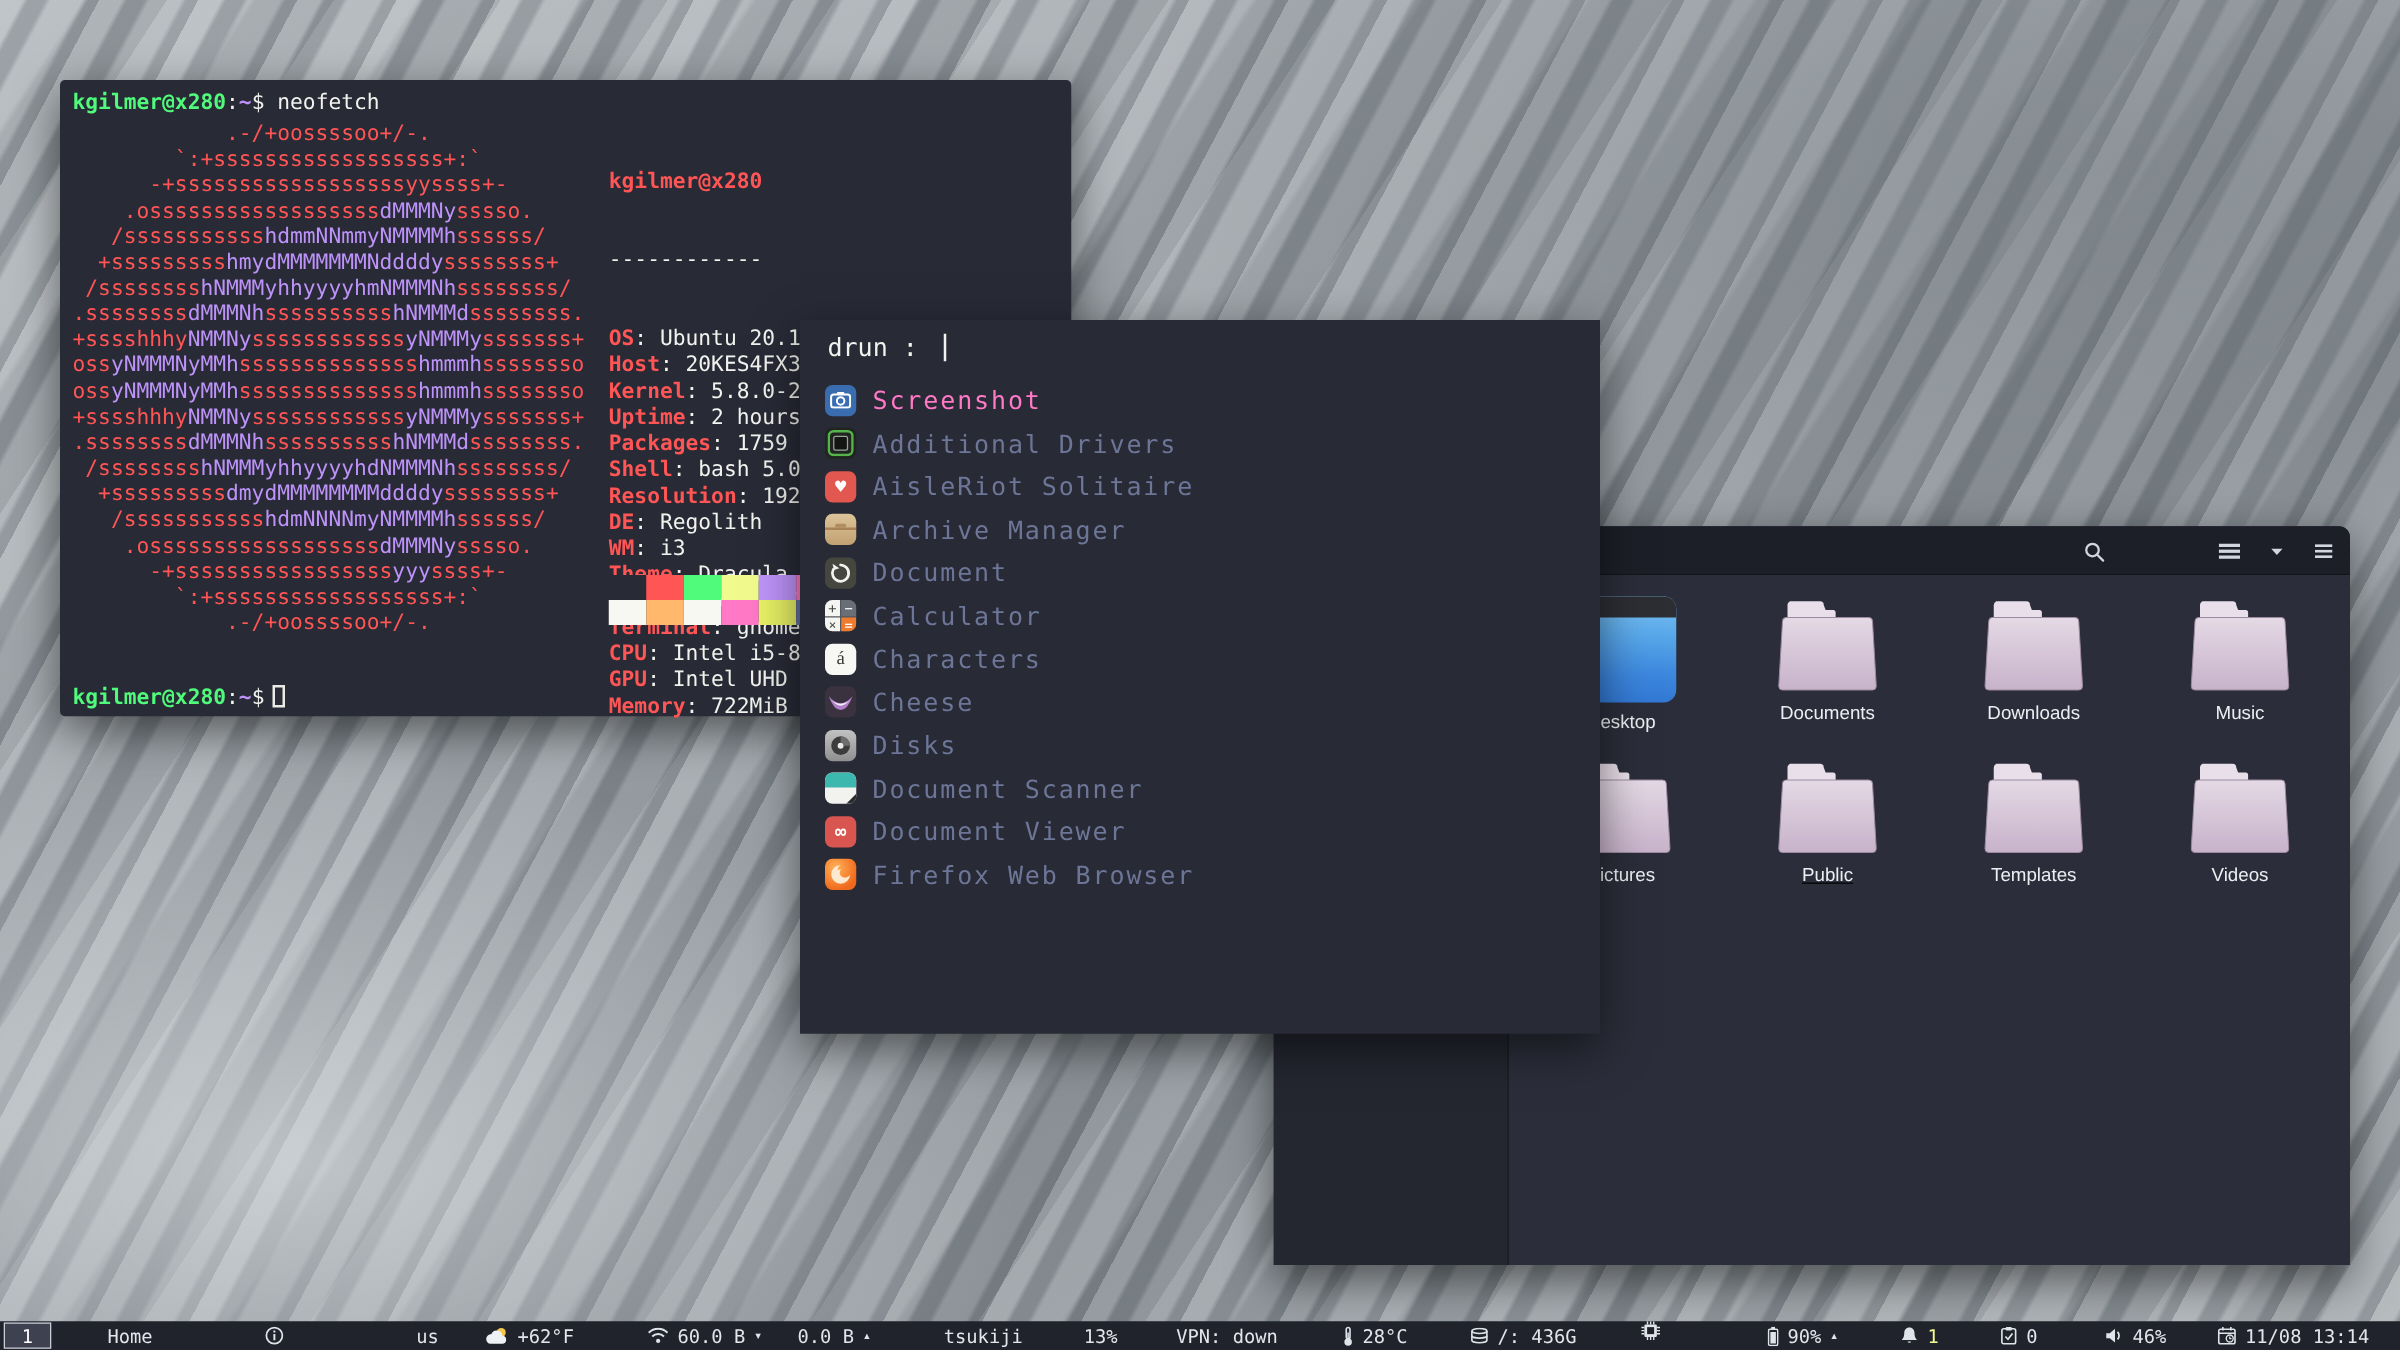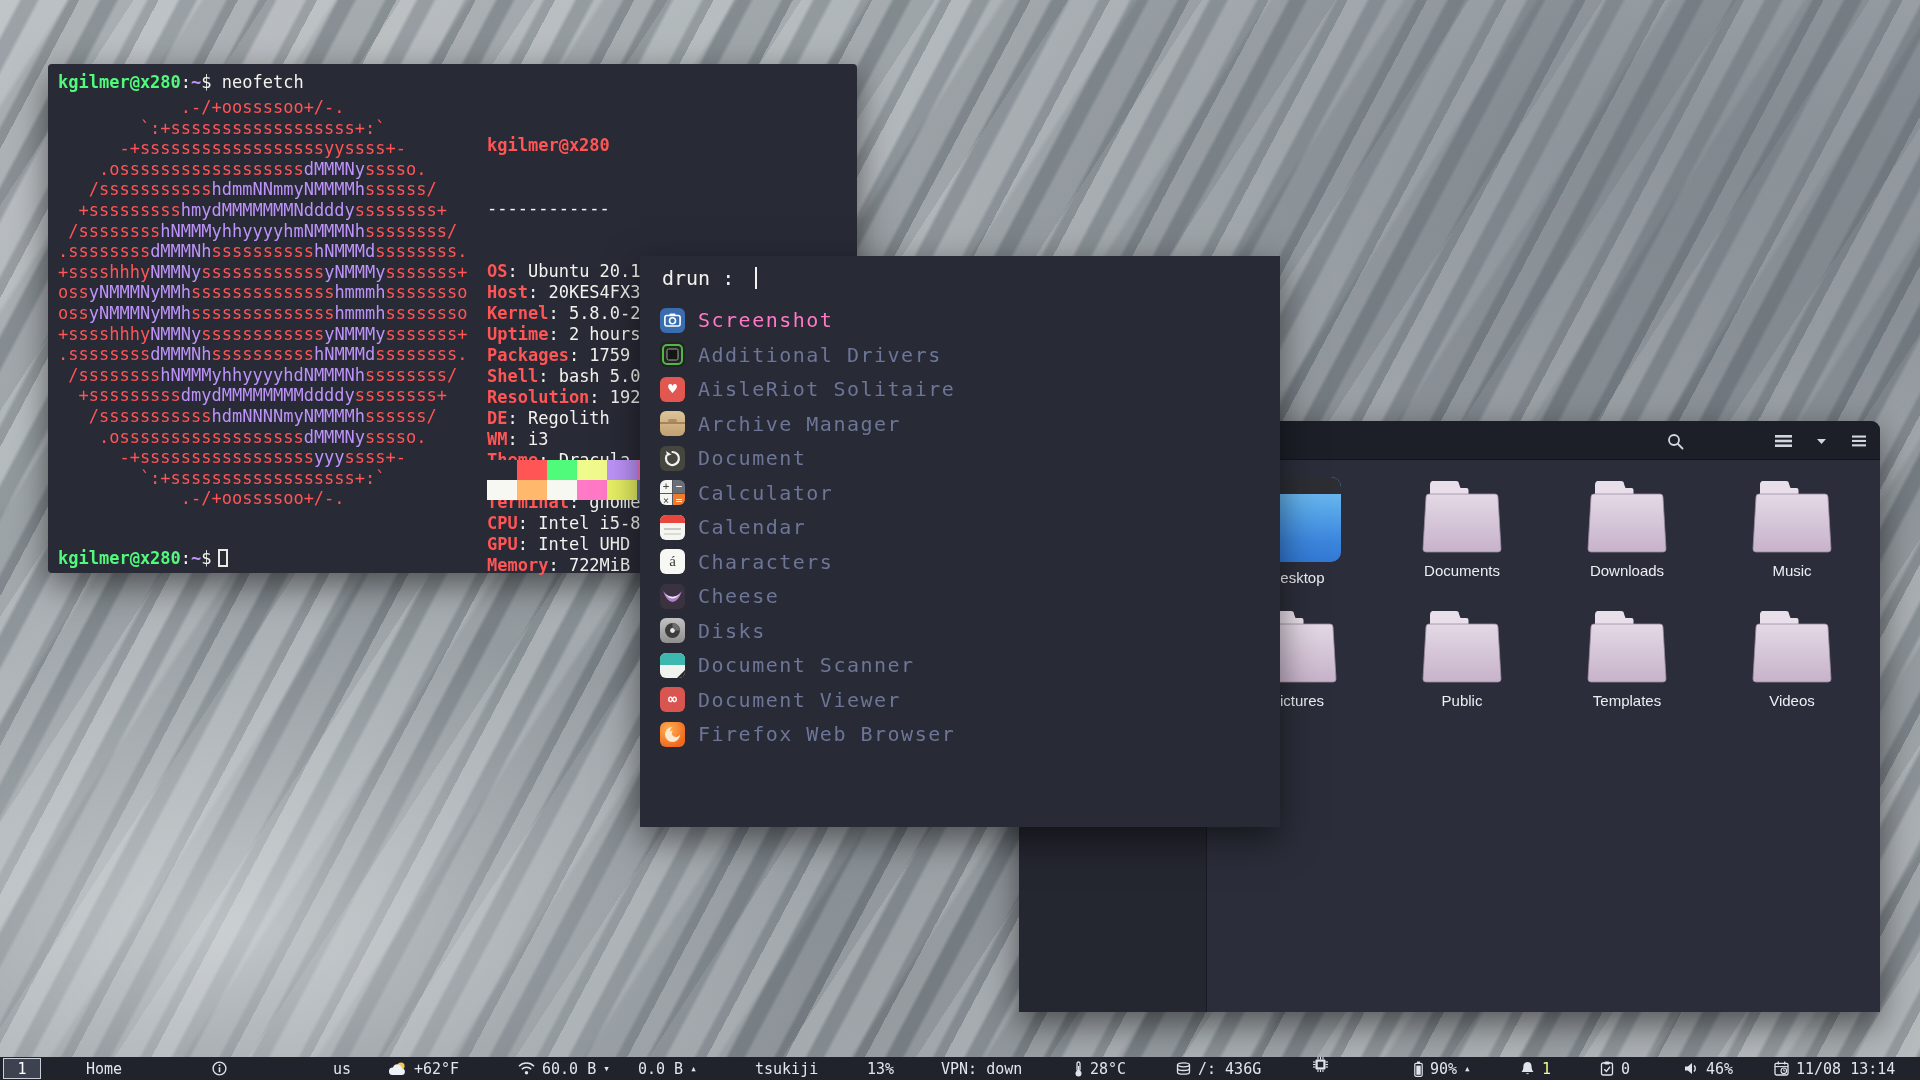--- a/index.html
+++ b/index.html
@@ -202,21 +202,21 @@
                 <stop offset="0" stop-color="#e4d9e5"></stop>
                 <stop offset="1" stop-color="#c7b2ca"></stop>
               </linearGradient>
             </defs>
             <path d="M12 4 h24 a3 3 0 0 1 3 3 l1.5 4 h6 a2 2 0 0 1 2 2 v6 H10 V8 a4 4 0 0 1 2-4 Z" fill="#e9dfea"></path>
             <path d="M9 17 h66 a3 3 0 0 1 3 3 l3 52 a3 3 0 0 1 -3 3 H6 a3 3 0 0 1 -3 -3 l3 -52 a3 3 0 0 1 3 -3 Z" fill="url(#fg1)" stroke="#9b8aa0" stroke-width="0.8"></path>
           </svg>
         </div>
         <div class="fm-label">Pictures</div>
       </div>
-      <div class="fm-grid-cell" style="left: 377px; top: 186px;">
+      <div class="fm-grid-cell" style="left: 377px; top: 186px; text-decoration: underline;">
         <div>
           <svg width="84" height="78" viewBox="0 0 84 78">
             <defs>
               <linearGradient id="fg1" x1="0" y1="0" x2="0" y2="1">
                 <stop offset="0" stop-color="#e4d9e5"></stop>
                 <stop offset="1" stop-color="#c7b2ca"></stop>
               </linearGradient>
             </defs>
             <path d="M12 4 h24 a3 3 0 0 1 3 3 l1.5 4 h6 a2 2 0 0 1 2 2 v6 H10 V8 a4 4 0 0 1 2-4 Z" fill="#e9dfea"></path>
             <path d="M9 17 h66 a3 3 0 0 1 3 3 l3 52 a3 3 0 0 1 -3 3 H6 a3 3 0 0 1 -3 -3 l3 -52 a3 3 0 0 1 3 -3 Z" fill="url(#fg1)" stroke="#9b8aa0" stroke-width="0.8"></path>
@@ -306,30 +306,20 @@
       <div class="l-item">
         <div class="appicon" style="background: rgb(85, 88, 94);">
           <div style="position:absolute;inset:0;display:grid;grid-template-columns:1fr 1fr;grid-template-rows:1fr 1fr;gap:1px;">
             <div style="background:#f4f4f0;color:#444;font-size:11px;display:flex;align-items:center;justify-content:center;">+</div>
             <div style="background:#6a6e76;color:#fff;font-size:11px;display:flex;align-items:center;justify-content:center;">−</div>
             <div style="background:#f4f4f0;color:#444;font-size:10px;display:flex;align-items:center;justify-content:center;">×</div>
             <div style="background:#ee7b2e;color:#fff;font-size:11px;display:flex;align-items:center;justify-content:center;">=</div>
           </div>
         </div>
         <span class="l-label">Calculator</span>
-      </div>
-      <div class="l-item">
-        <div class="appicon" style="background: rgb(245, 245, 242);">
-          <div style="position:absolute;inset:0;">
-            <div style="height:8px;background:#e8463c;"></div>
-            <div style="height:2px;margin:5px 4px 0;background:#c9c9c4;"></div>
-            <div style="height:2px;margin:3px 4px 0;background:#dcdcd6;"></div>
-          </div>
-        </div>
-        <span class="l-label">Calendar</span>
       </div>
       <div class="l-item">
         <div class="appicon" style="background: rgb(247, 247, 244);">
           <span style="color:#3a3a3a;font-size:15px;font-family:'Liberation Serif',serif;">á</span>
         </div>
         <span class="l-label">Characters</span>
       </div>
       <div class="l-item">
         <div class="appicon" style="background: rgb(58, 50, 63);">
           <svg width="21" height="14" viewBox="0 0 21 14">

